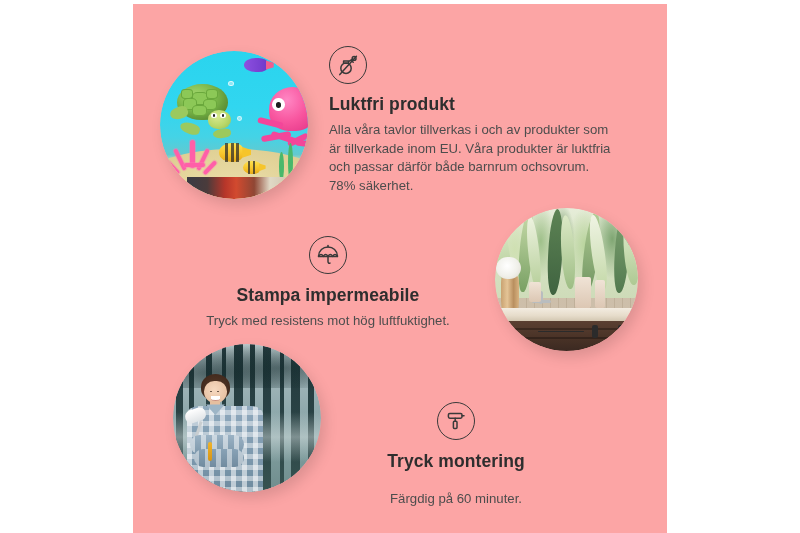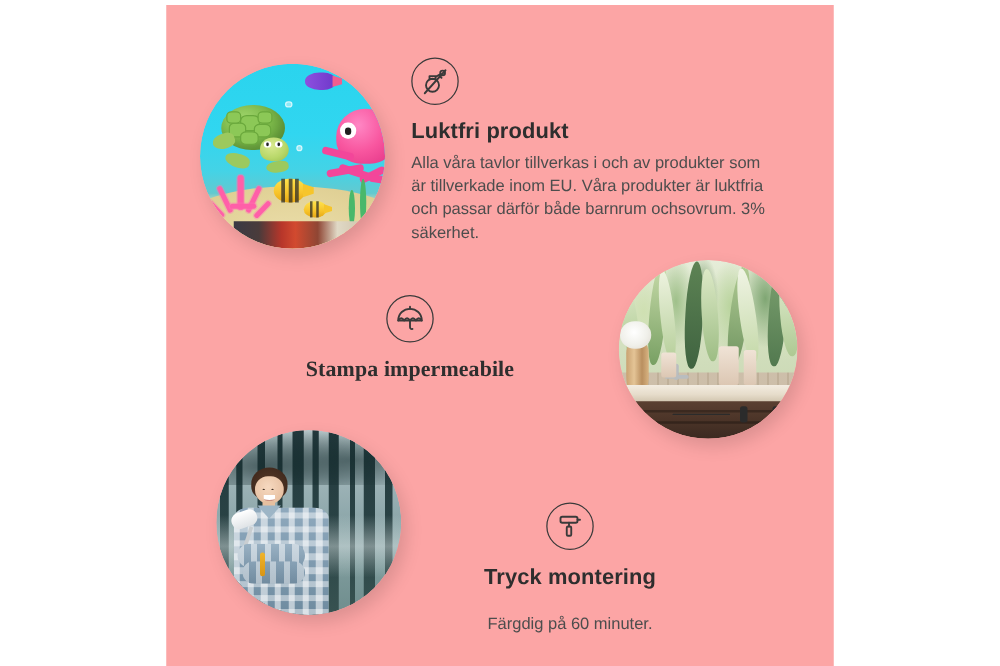--- a/index.html
+++ b/index.html
@@ -402,21 +402,21 @@
             <circle cx="11" cy="16.2" r="5.2"></circle>
             <path d="M8.6 11.3 L13.4 11.3 L13.4 8.9 L8.6 8.9 Z"></path>
             <path d="M13.8 9.3 L17.6 7.2"></path>
             <circle cx="19.1" cy="6.4" r="1.9"></circle>
             <path d="M16.4 8.4 L18.2 10.2"></path>
             <path d="M4.8 22.6 L21.4 4.2"></path>
           </g>
         </svg>
       </div>
       <div class="ftitle" style="margin-top:10px;">Luktfri produkt</div>
-      <div class="fbody" style="margin-top:6px; width:290px;">Alla våra tavlor tillverkas i och av produkter som är tillverkade inom EU. Våra produkter är luktfria och passar därför både barnrum ochsovrum. 3% säkerhet.</div>
+      <div class="fbody" style="margin-top:6px; width:290px;">Alla våra tavlor tillverkas i och av produkter som är tillverkade inom EU. Våra produkter är luktfria och passar därför både barnrum ochsovrum. 78% säkerhet.</div>
     </div>
 
     <div class="photo" style="left:362px; top:204px; width:143px; height:143px;">
       <div class="inner">
         <div class="bath-wall">
           <div class="leafblade" style="left:4%;  top:6%;  width:10%; height:72%; background:linear-gradient(180deg,#e8f0d6,#a9c78c); transform:rotate(-9deg);"></div>
           <div class="leafblade" style="left:15%; top:2%;  width:9%;  height:80%; background:linear-gradient(180deg,#c9dcab,#78a063); transform:rotate(5deg);"></div>
           <div class="leafblade" style="left:26%; top:8%;  width:8%;  height:70%; background:linear-gradient(180deg,#eef3e0,#b6cf9a); transform:rotate(-6deg);"></div>
           <div class="leafblade" style="left:36%; top:1%;  width:10%; height:84%; background:linear-gradient(180deg,#5d8354,#3f6340); transform:rotate(3deg);"></div>
           <div class="leafblade" style="left:48%; top:7%;  width:9%;  height:72%; background:linear-gradient(180deg,#dce9c6,#9dbd84); transform:rotate(-4deg);"></div>
@@ -443,32 +443,33 @@
         <div class="bath-vanity">
           <div class="vanity-line" style="top:22%;"></div>
           <div class="vanity-line" style="top:52%;"></div>
           <div class="handle" style="left:24%; top:34%; width:32%; height:4%;"></div>
           <div class="handle" style="left:62%; top:12%; width:4%; height:46%;"></div>
           <div class="handle" style="left:80%; top:12%; width:4%; height:46%;"></div>
         </div>
       </div>
     </div>
 
-    <div class="feature" style="left:30px; top:232px; width:330px; text-align:center;font-family:Liberation Serif, serif;">
+    <div class="feature" style="left:30px; top:232px; width:330px; text-align:center;">
       <div class="icon-circle" style="margin:0 auto;">
         <svg width="26" height="26" viewBox="0 0 26 26" aria-hidden="true">
           <g class="icon-glyph">
             <path d="M3.6 14.4 C3.6 8.6 8 5.1 13 5.1 C18 5.1 22.4 8.6 22.4 14.4 Z"></path>
             <path d="M3.6 14.4 C5.2 12 6.8 12 8.3 14.4 C9.9 12 11.4 12 13 14.4 C14.6 12 16.1 12 17.7 14.4 C19.2 12 20.8 12 22.4 14.4"></path>
             <path d="M13 5.1 L13 3.4"></path>
             <path d="M13 14.4 L13 19.6 C13 21 14 21.6 15 21.1"></path>
           </g>
         </svg>
       </div>
       <div class="ftitle" style="margin-top:11px;">Stampa impermeabile</div>
+      <div class="fbody" style="margin-top:6px;">Tryck med resistens mot hög luftfuktighet.</div>
     </div>
 
     <div class="photo" style="left:40px; top:340px; width:148px; height:148px;">
       <div class="inner">
         <div class="forest-bg"></div>
         <div class="tree" style="left:2%;  width:5%;"></div>
         <div class="tree" style="left:11%; width:3.4%;"></div>
         <div class="tree" style="left:22%; width:4.6%;"></div>
         <div class="tree" style="left:33%; width:3%;"></div>
         <div class="tree" style="left:41%; width:6%;"></div>

